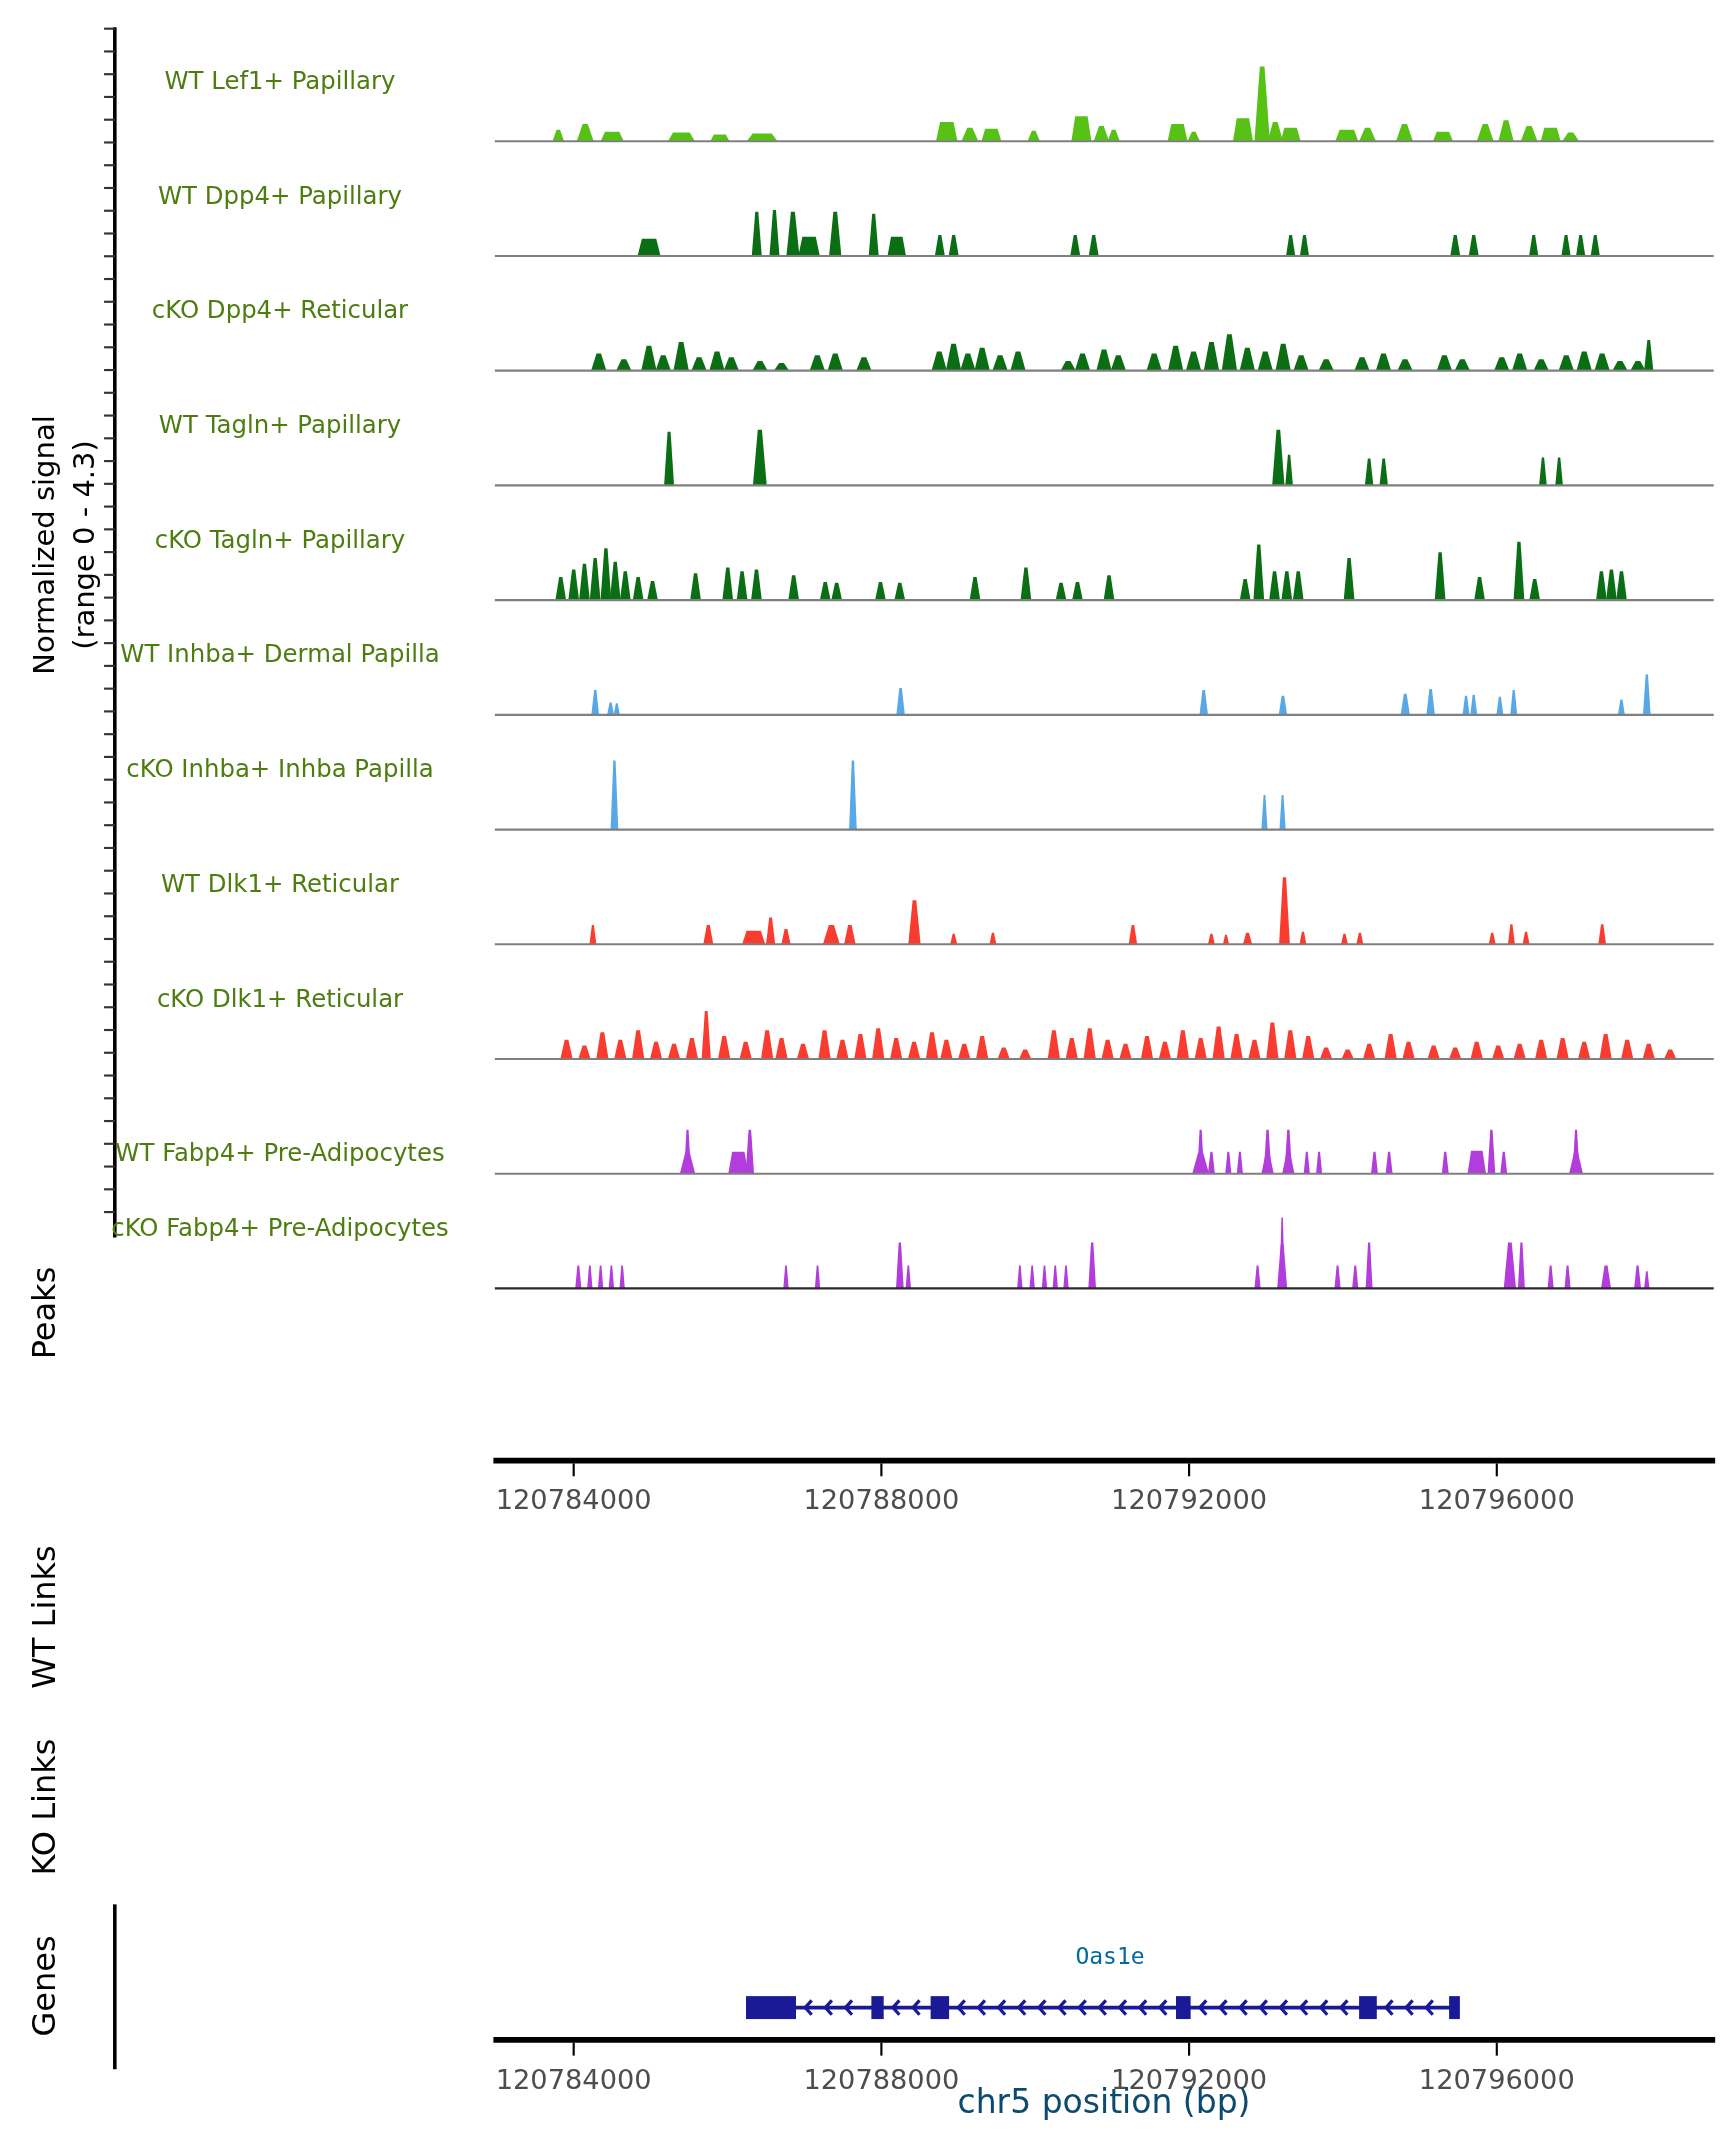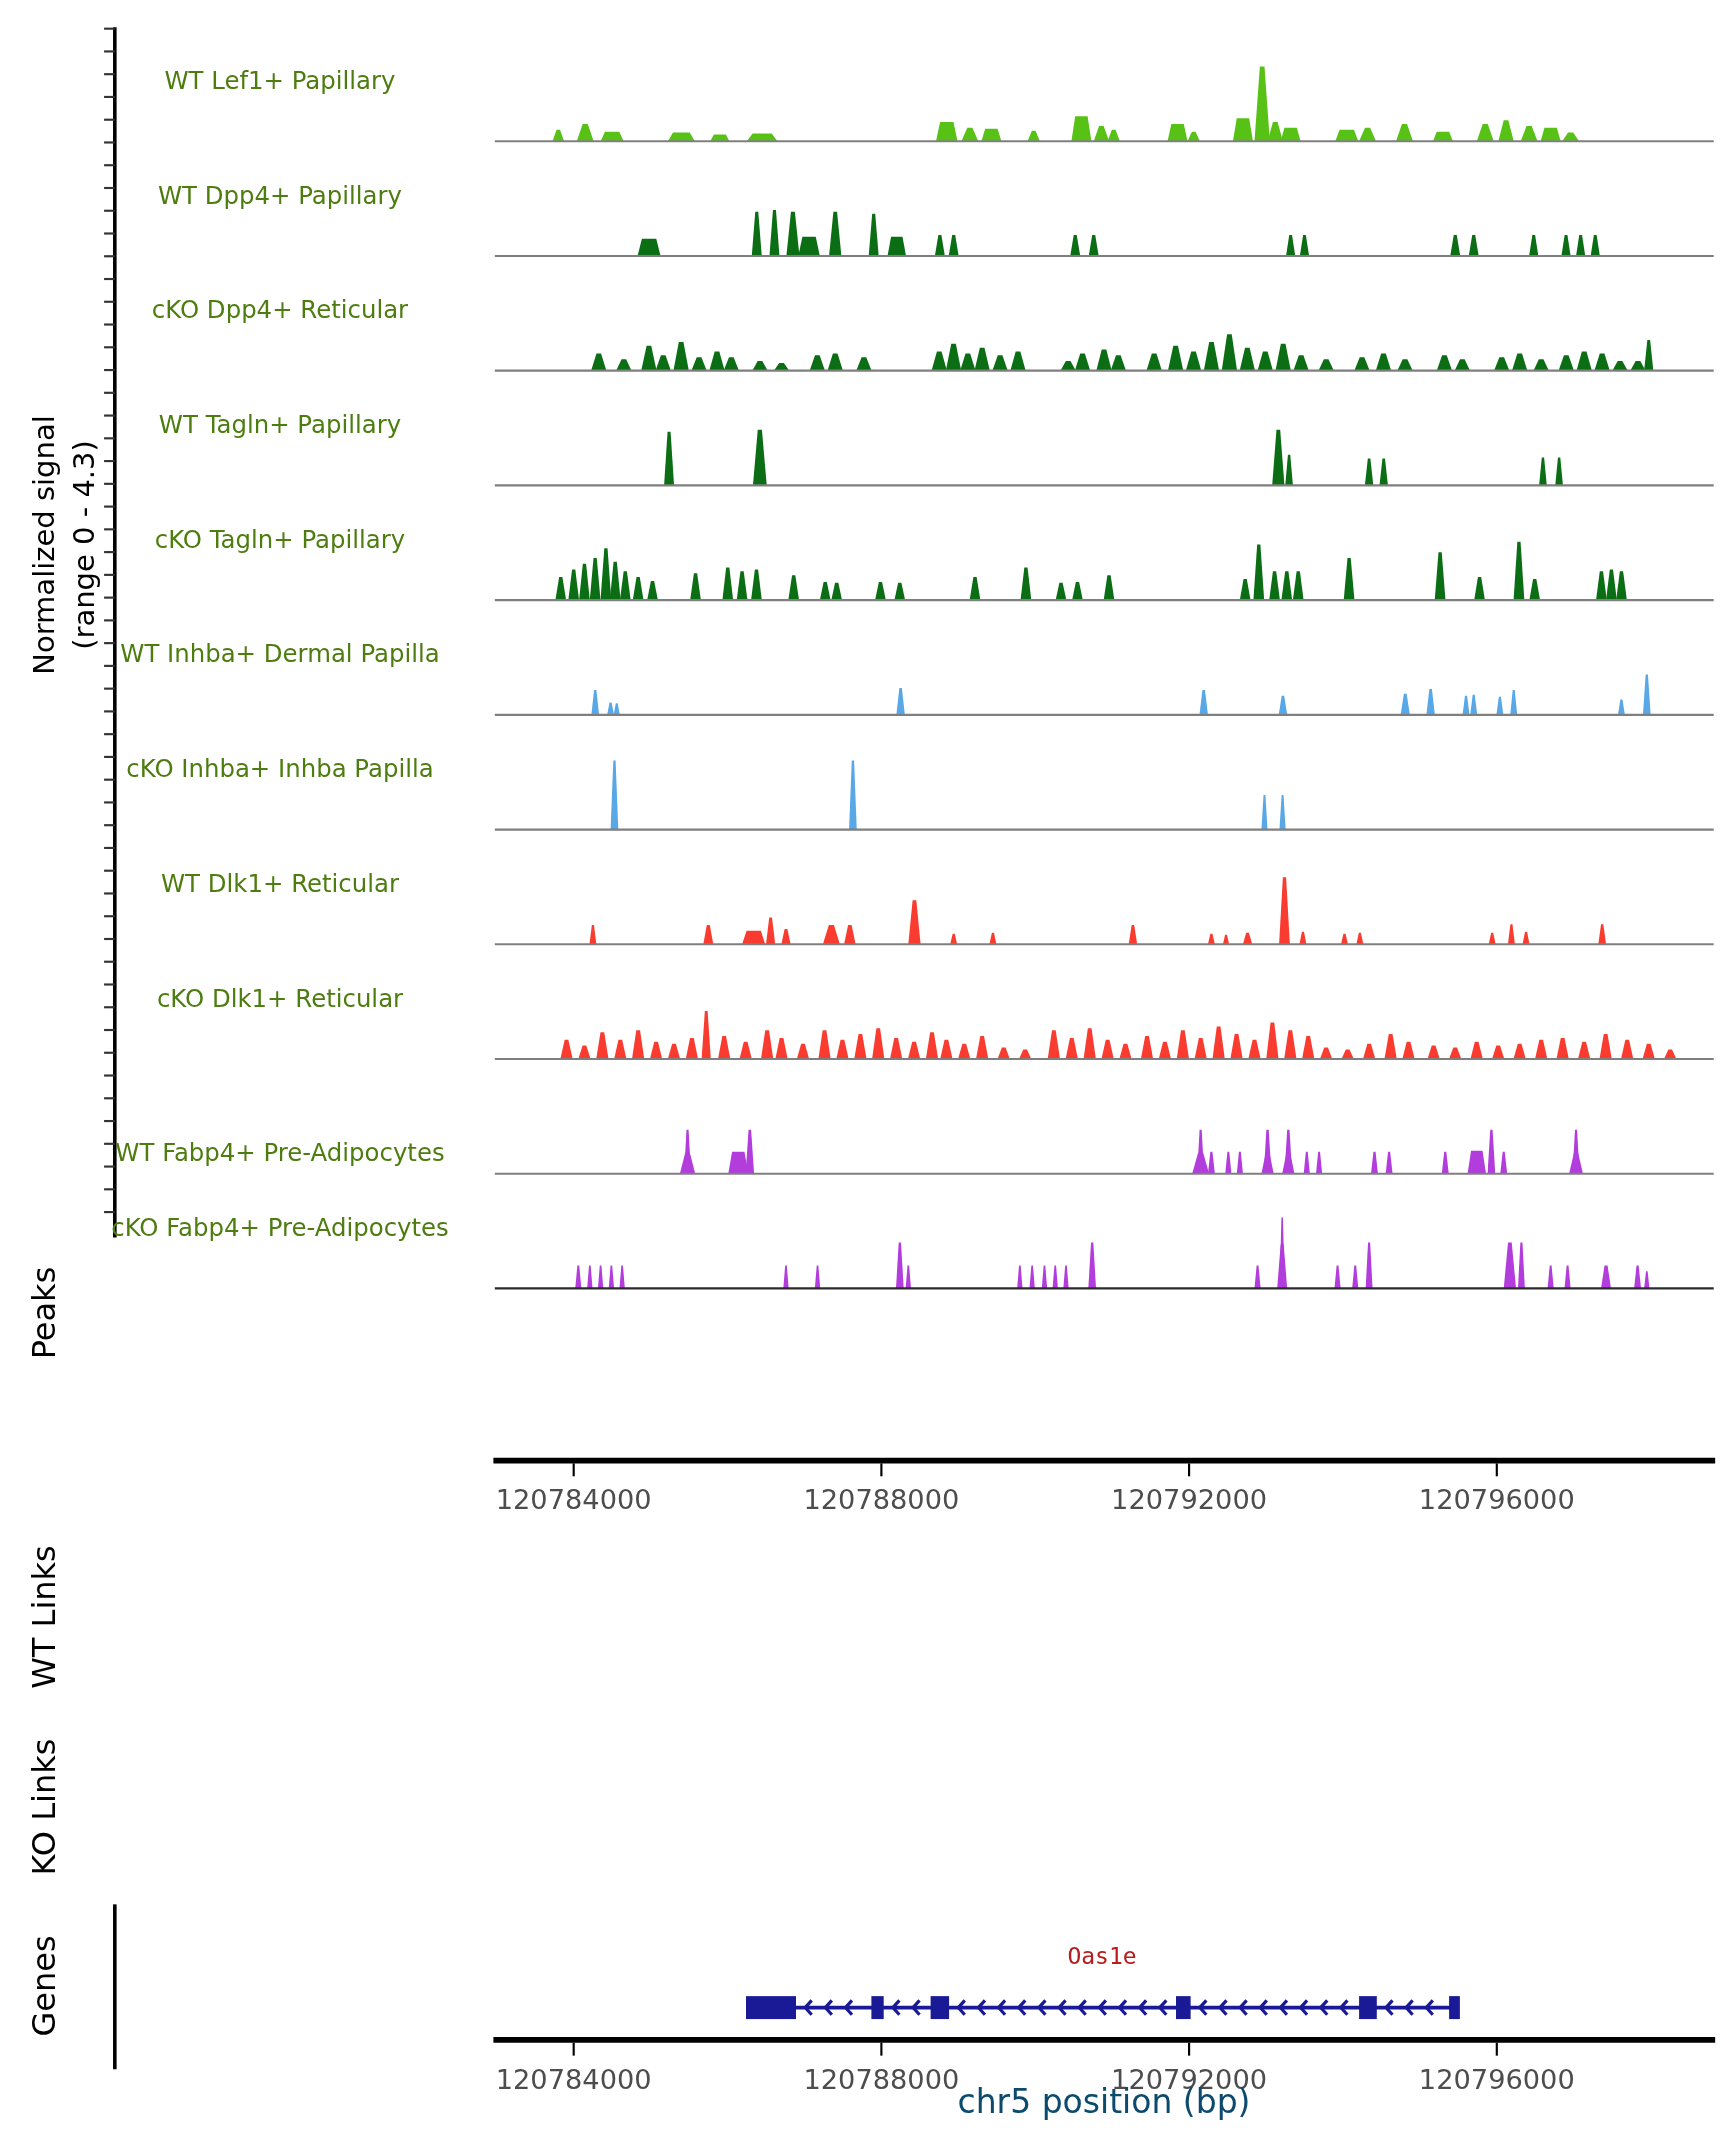--- a/index.html
+++ b/index.html
@@ -9,21 +9,21 @@
   .labels{position:absolute;left:0;top:0;width:1721px;height:2151px;pointer-events:none;}
   .rot{position:absolute;white-space:nowrap;transform:translate(-50%,-50%) rotate(-90deg);
        color:#000;}
   .ylab{font-size:29px;}
   .seclab{font-size:32px;}
   .track-label{position:absolute;left:29px;width:502px;text-align:center;
        font-size:24.4px;color:#4d7c0f;line-height:29px;white-space:nowrap;}
   .xlabel{position:absolute;white-space:nowrap;transform:translate(-50%,-50%);
        font-size:33px;color:#0c4a6e;}
   .gene-name{position:absolute;white-space:nowrap;transform:translate(-50%,-50%);
-       font-family:"DejaVu Sans Mono","Liberation Mono",monospace;font-size:23px;color:#b91c1c;}
+       font-family:"DejaVu Sans Mono","Liberation Mono",monospace;font-size:23px;color:#0369a1;margin-left:8px;}
 </style>
 </head>
 <body>
 
 <div class="fig">
   <svg id="plot" width="1721" height="2151" viewBox="0 0 2400 3000">
       <g>
         <line x1="160" y1="38" x2="160" y2="1726" stroke="#000000" stroke-width="5"></line>
         <line x1="145" y1="40" x2="160" y2="40" stroke="#333" stroke-width="3"></line>
         <line x1="145" y1="71.74" x2="160" y2="71.74" stroke="#333" stroke-width="3"></line>

